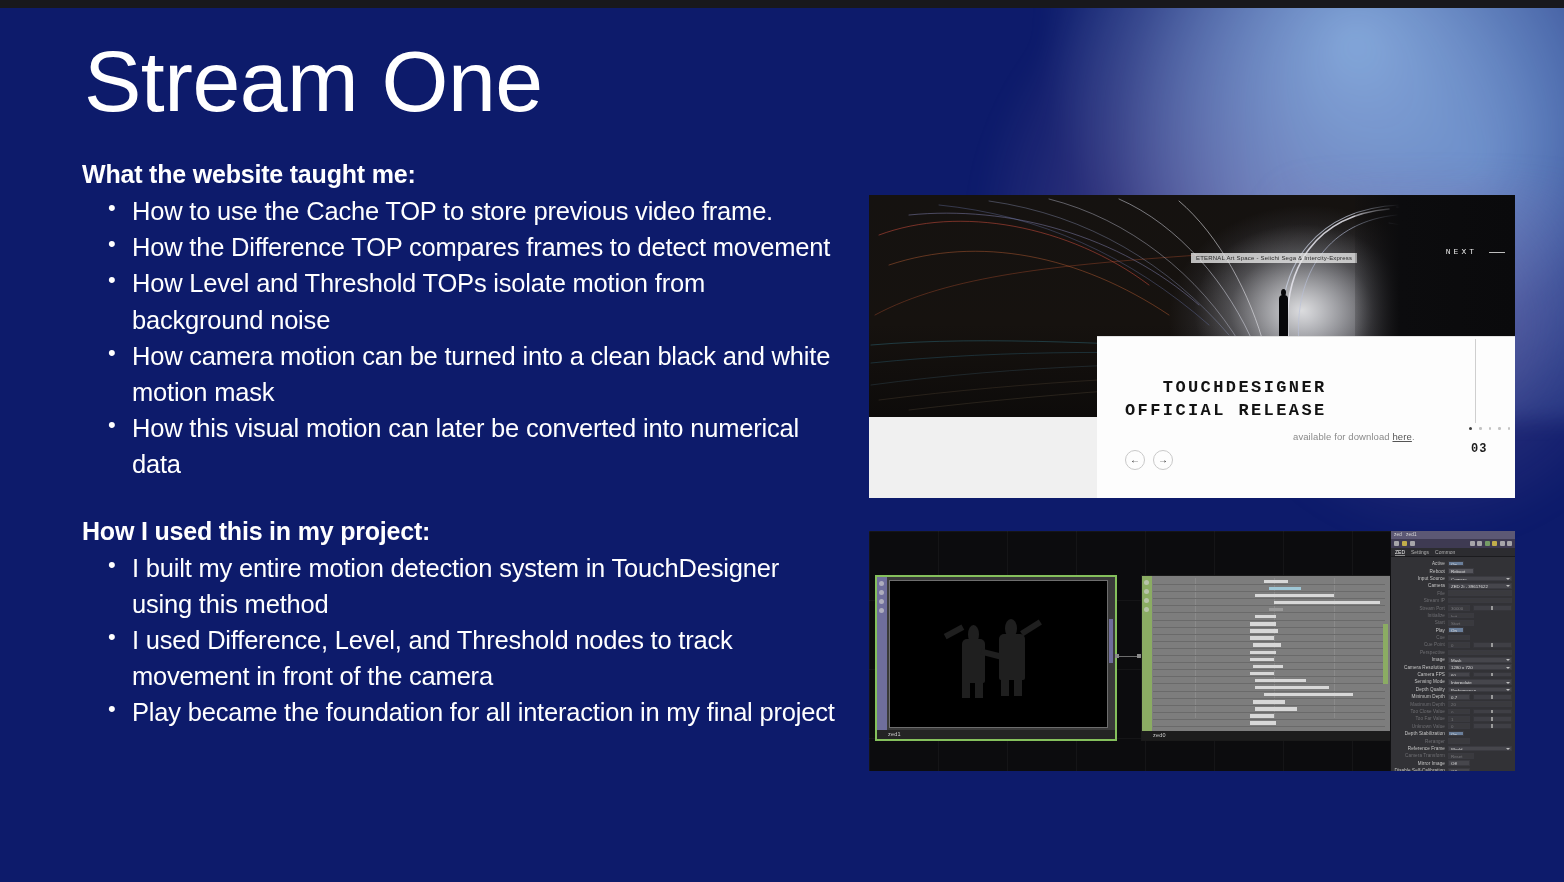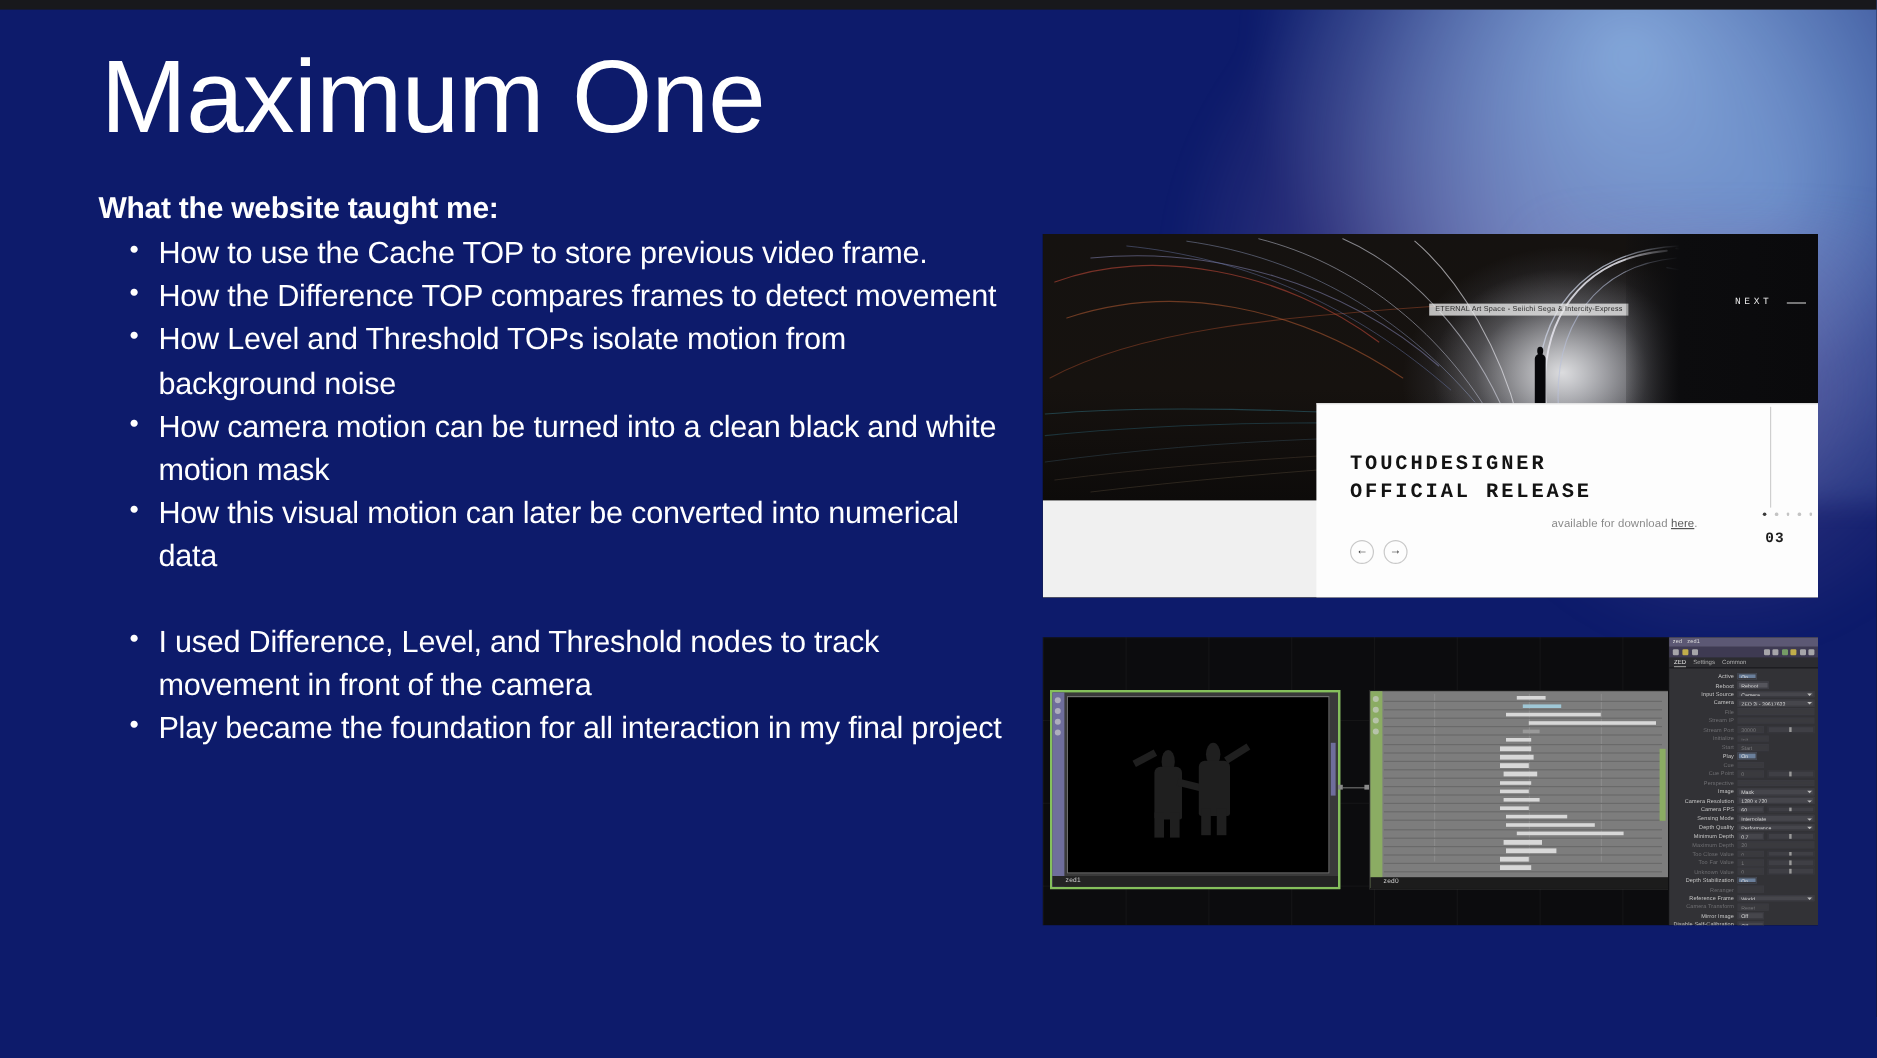--- a/index.html
+++ b/index.html
@@ -85,21 +85,21 @@
   .photo-bottom-strip {
     position:absolute; left:0; top:222px; width:646px; height:81px; background:#f0f0f0;
   }
   .white-panel {
     position:absolute; left:228px; top:141px; width:418px; height:162px;
     background:#fdfdfd; border-top:1px solid #e2e2e2;
   }
   .td-head {
     position:absolute; left:28px; top:40px; color:#131313;
     font-family:"Liberation Mono", monospace; font-weight:bold;
-    font-size:17px; line-height:1.33; letter-spacing:2.4px; white-space:pre;
+    font-size:17px; line-height:1.33; letter-spacing:2.4px; white-space:pre;text-align:right;
   }
   .td-sub {
     position:absolute; left:196px; top:94px; color:#8a8a8a;
     font-size:9.5px; letter-spacing:0.1px;
   }
   .td-sub u { color:#555; }
   .arrows { position:absolute; left:28px; top:113px; display:flex; gap:8px; }
   .arrow-btn {
     width:20px; height:20px; border-radius:50%; border:1px solid #c9c9c9;
     display:flex; align-items:center; justify-content:center;
@@ -221,33 +221,35 @@
 </style>
 </head>
 <body>
 
 <div class="slide">
   <div class="topbar"></div>
   <div class="glow"></div>
   <div class="glow2"></div>
 
   <div class="content">
-    <div class="title">Maximum One</div>
+    <div class="title">Stream One</div>
 
     <div class="col-left">
       <div class="sec-head">What the website taught me:</div>
       <ul class="bullets">
         <li>How to use the Cache TOP to store previous video frame.</li>
         <li>How the Difference TOP compares frames to detect movement</li>
         <li>How Level and Threshold TOPs isolate motion from background noise</li>
         <li>How camera motion can be turned into a clean black and white motion mask</li>
         <li>How this visual motion can later be converted into numerical data</li>
       </ul>
       <div class="gap"></div>
+      <div class="sec-head">How I used this in my project:</div>
       <ul class="bullets">
+        <li>I built my entire motion detection system in TouchDesigner using this method</li>
         <li>I used Difference, Level, and Threshold nodes to track movement in front of the camera</li>
         <li>Play became the foundation for all interaction in my final project</li>
       </ul>
     </div>
 
     <div class="shot-top">
       <div class="photo">
         <svg width="646" height="222">
           <g fill="none" stroke-linecap="round">
             <path d="M420 150 C 410 70, 450 20, 520 14" stroke="#e8e6ef" stroke-width="1.6" opacity=".85"></path>

